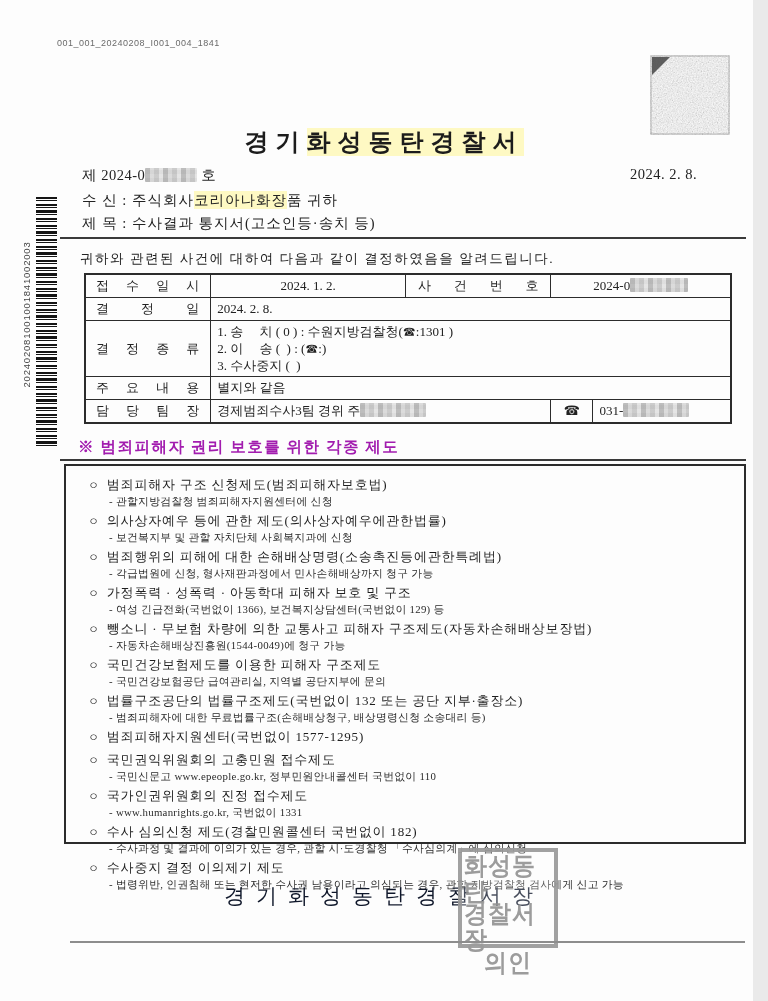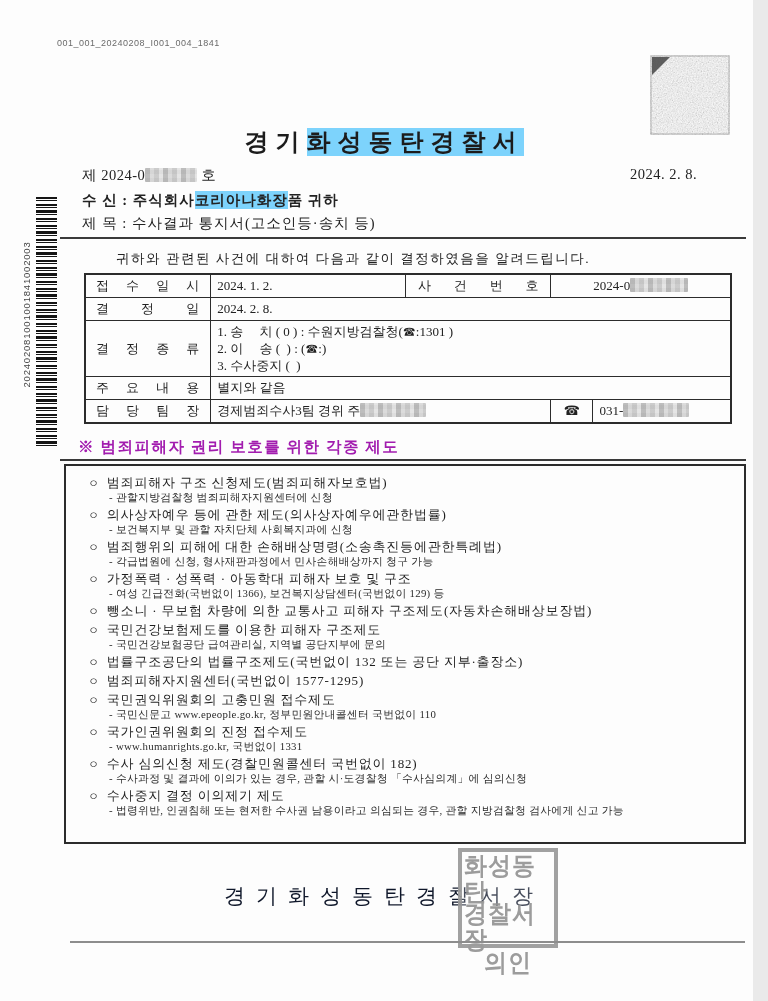--- a/index.html
+++ b/index.html
@@ -11,46 +11,46 @@
   .noise-stamp { position:absolute; left:650px; top:55px; }
   
   .barcode-wrap { position:absolute; left:10px; top:195px; width:48px; height:260px; }
   .barcode-number { position:absolute; left:-104px; top:114px; width:240px; transform:rotate(-90deg); font-family:"Liberation Sans",sans-serif; font-size:9.5px; color:#444; letter-spacing:.8px; text-align:center; }
   .barcode { position:absolute; left:26px; top:2px; width:21px; height:250px;
     background:repeating-linear-gradient(to bottom,
       #151515 0 2px,#fff 2px 3px,#151515 3px 4px,#fff 4px 7px,#151515 7px 9px,#fff 9px 10px,
       #151515 10px 11px,#fff 11px 13px,#151515 13px 16px,#fff 16px 17px,#151515 17px 18px,#fff 18px 21px); }
   
   .title { position:absolute; left:0; top:126px; width:768px; text-align:center; font-size:24px; font-weight:bold; letter-spacing:7px; color:#1c1c1c; }
-  .hl { background:#7dd3fc; padding:1px 0; }
+  .hl { background:#fef9c3; padding:1px 0; }
   .docline { position:absolute; left:82px; top:166px; width:615px; display:flex; justify-content:space-between; font-size:14.5px; letter-spacing:.5px; }
-  .recipient { position:absolute; left:82px; top:191px; font-size:14.5px; letter-spacing:1px;font-weight:bold; }
+  .recipient { position:absolute; left:82px; top:191px; font-size:14.5px; letter-spacing:1px; }
   .subject { position:absolute; left:82px; top:214px; font-size:14.5px; letter-spacing:1px; }
   .rule-top { position:absolute; left:60px; top:237px; width:686px; height:2px; background:#3a3a3a; }
-  .intro { position:absolute; left:80px; top:250px; font-size:13.5px; letter-spacing:1.5px;margin-left:36px; }
+  .intro { position:absolute; left:80px; top:250px; font-size:13.5px; letter-spacing:1.5px; }
   
   .dtable { position:absolute; left:84px; top:273px; width:648px; border:2px solid #2c2c2c; border-collapse:collapse; font-size:13px; }
   .dtable td { border:1px solid #2c2c2c; padding:2px 6px; height:22px; vertical-align:middle; }
   td.lbl { width:102px; text-align:justify; text-align-last:justify; padding:2px 10px; letter-spacing:1px; }
-  td.v1 { width:158px; }
+  td.v1 { width:158px; text-align:center; }
   td.lbl2 { width:118px; text-align:justify; text-align-last:justify; padding:2px 12px; }
   td.v2 { text-align:center; }
   td.telcell { width:34px; text-align:center; }
   td.phonecell { width:112px; }
   .lines div { white-space:pre-wrap; line-height:17px; }
   .redact { display:inline-block; vertical-align:-2px; height:14px; border-radius:1px;
     background:repeating-linear-gradient(90deg, rgba(150,150,150,.55) 0 5px, rgba(205,205,205,.55) 5px 9px, rgba(170,170,170,.5) 9px 14px, rgba(220,220,220,.5) 14px 18px),
                repeating-linear-gradient(0deg, rgba(185,185,185,.45) 0 4px, rgba(215,215,215,.45) 4px 8px);
     filter:blur(.4px); }
   
   .notice-heading { position:absolute; left:78px; top:437px; font-size:15.5px; font-weight:bold; letter-spacing:1.5px; color:#a21caf; }
   .rule-mid { position:absolute; left:60px; top:459px; width:686px; height:2px; background:#3a3a3a; }
   .nbox { position:absolute; left:64px; top:464px; width:682px; height:380px; border:2px solid #2c2c2c; padding:9px 10px 6px 22px; }
   .item { margin-bottom:3px; }
-  .item-main { font-size:13px; letter-spacing:.8px; line-height:15px; color:#1e1e1e; }
+  .item-main { font-size:13px; letter-spacing:.8px; line-height:20px; color:#1e1e1e; }
   .bullet { margin-right:7px; font-size:11px; }
   .item-sub { font-size:10.8px; line-height:13px; letter-spacing:.3px; color:#2a2a2a; padding-left:21px; }
   
   .signer { position:absolute; left:0; top:882px; width:768px; text-align:center; font-size:21px; letter-spacing:11px; color:#0f172a; }
   .seal { position:absolute; left:458px; top:848px; width:100px; height:100px; border:4px solid #9a9a9a; border-radius:0;
     display:flex; flex-direction:column; justify-content:space-around; align-items:center; padding:3px 2px; opacity:.92; background:rgba(255,255,255,.25); }
   .seal div { font-size:23px; line-height:24px; font-weight:bold; color:#949494; letter-spacing:1px; transform:scaleY(1.08); font-family:"Liberation Serif",serif; }
   .rule-bottom { position:absolute; left:70px; top:941px; width:675px; height:2px; background:#8d8d8d; }
 </style>
 </head>
@@ -142,27 +142,29 @@
     <div class="item">
       <div class="item-main"><span class="bullet">ㅇ</span><span>범죄행위의 피해에 대한 손해배상명령(소송촉진등에관한특례법)</span></div>
       <div class="item-sub">- 각급법원에 신청, 형사재판과정에서 민사손해배상까지 청구 가능</div>
     </div>
     <div class="item">
       <div class="item-main"><span class="bullet">ㅇ</span><span>가정폭력 · 성폭력 · 아동학대 피해자 보호 및 구조</span></div>
       <div class="item-sub">- 여성 긴급전화(국번없이 1366), 보건복지상담센터(국번없이 129) 등</div>
     </div>
     <div class="item">
       <div class="item-main"><span class="bullet">ㅇ</span><span>뺑소니 · 무보험 차량에 의한 교통사고 피해자 구조제도(자동차손해배상보장법)</span></div>
+      <div class="item-sub">- 자동차손해배상진흥원(1544-0049)에 청구 가능</div>
     </div>
     <div class="item">
       <div class="item-main"><span class="bullet">ㅇ</span><span>국민건강보험제도를 이용한 피해자 구조제도</span></div>
       <div class="item-sub">- 국민건강보험공단 급여관리실, 지역별 공단지부에 문의</div>
     </div>
     <div class="item">
       <div class="item-main"><span class="bullet">ㅇ</span><span>법률구조공단의 법률구조제도(국번없이 132 또는 공단 지부·출장소)</span></div>
+      <div class="item-sub">- 범죄피해자에 대한 무료법률구조(손해배상청구, 배상명령신청 소송대리 등)</div>
     </div>
     <div class="item">
       <div class="item-main"><span class="bullet">ㅇ</span><span>범죄피해자지원센터(국번없이 1577-1295)</span></div>
     </div>
     <div class="item">
       <div class="item-main"><span class="bullet">ㅇ</span><span>국민권익위원회의 고충민원 접수제도</span></div>
       <div class="item-sub">- 국민신문고 www.epeople.go.kr, 정부민원안내콜센터 국번없이 110</div>
     </div>
     <div class="item">
       <div class="item-main"><span class="bullet">ㅇ</span><span>국가인권위원회의 진정 접수제도</span></div>

